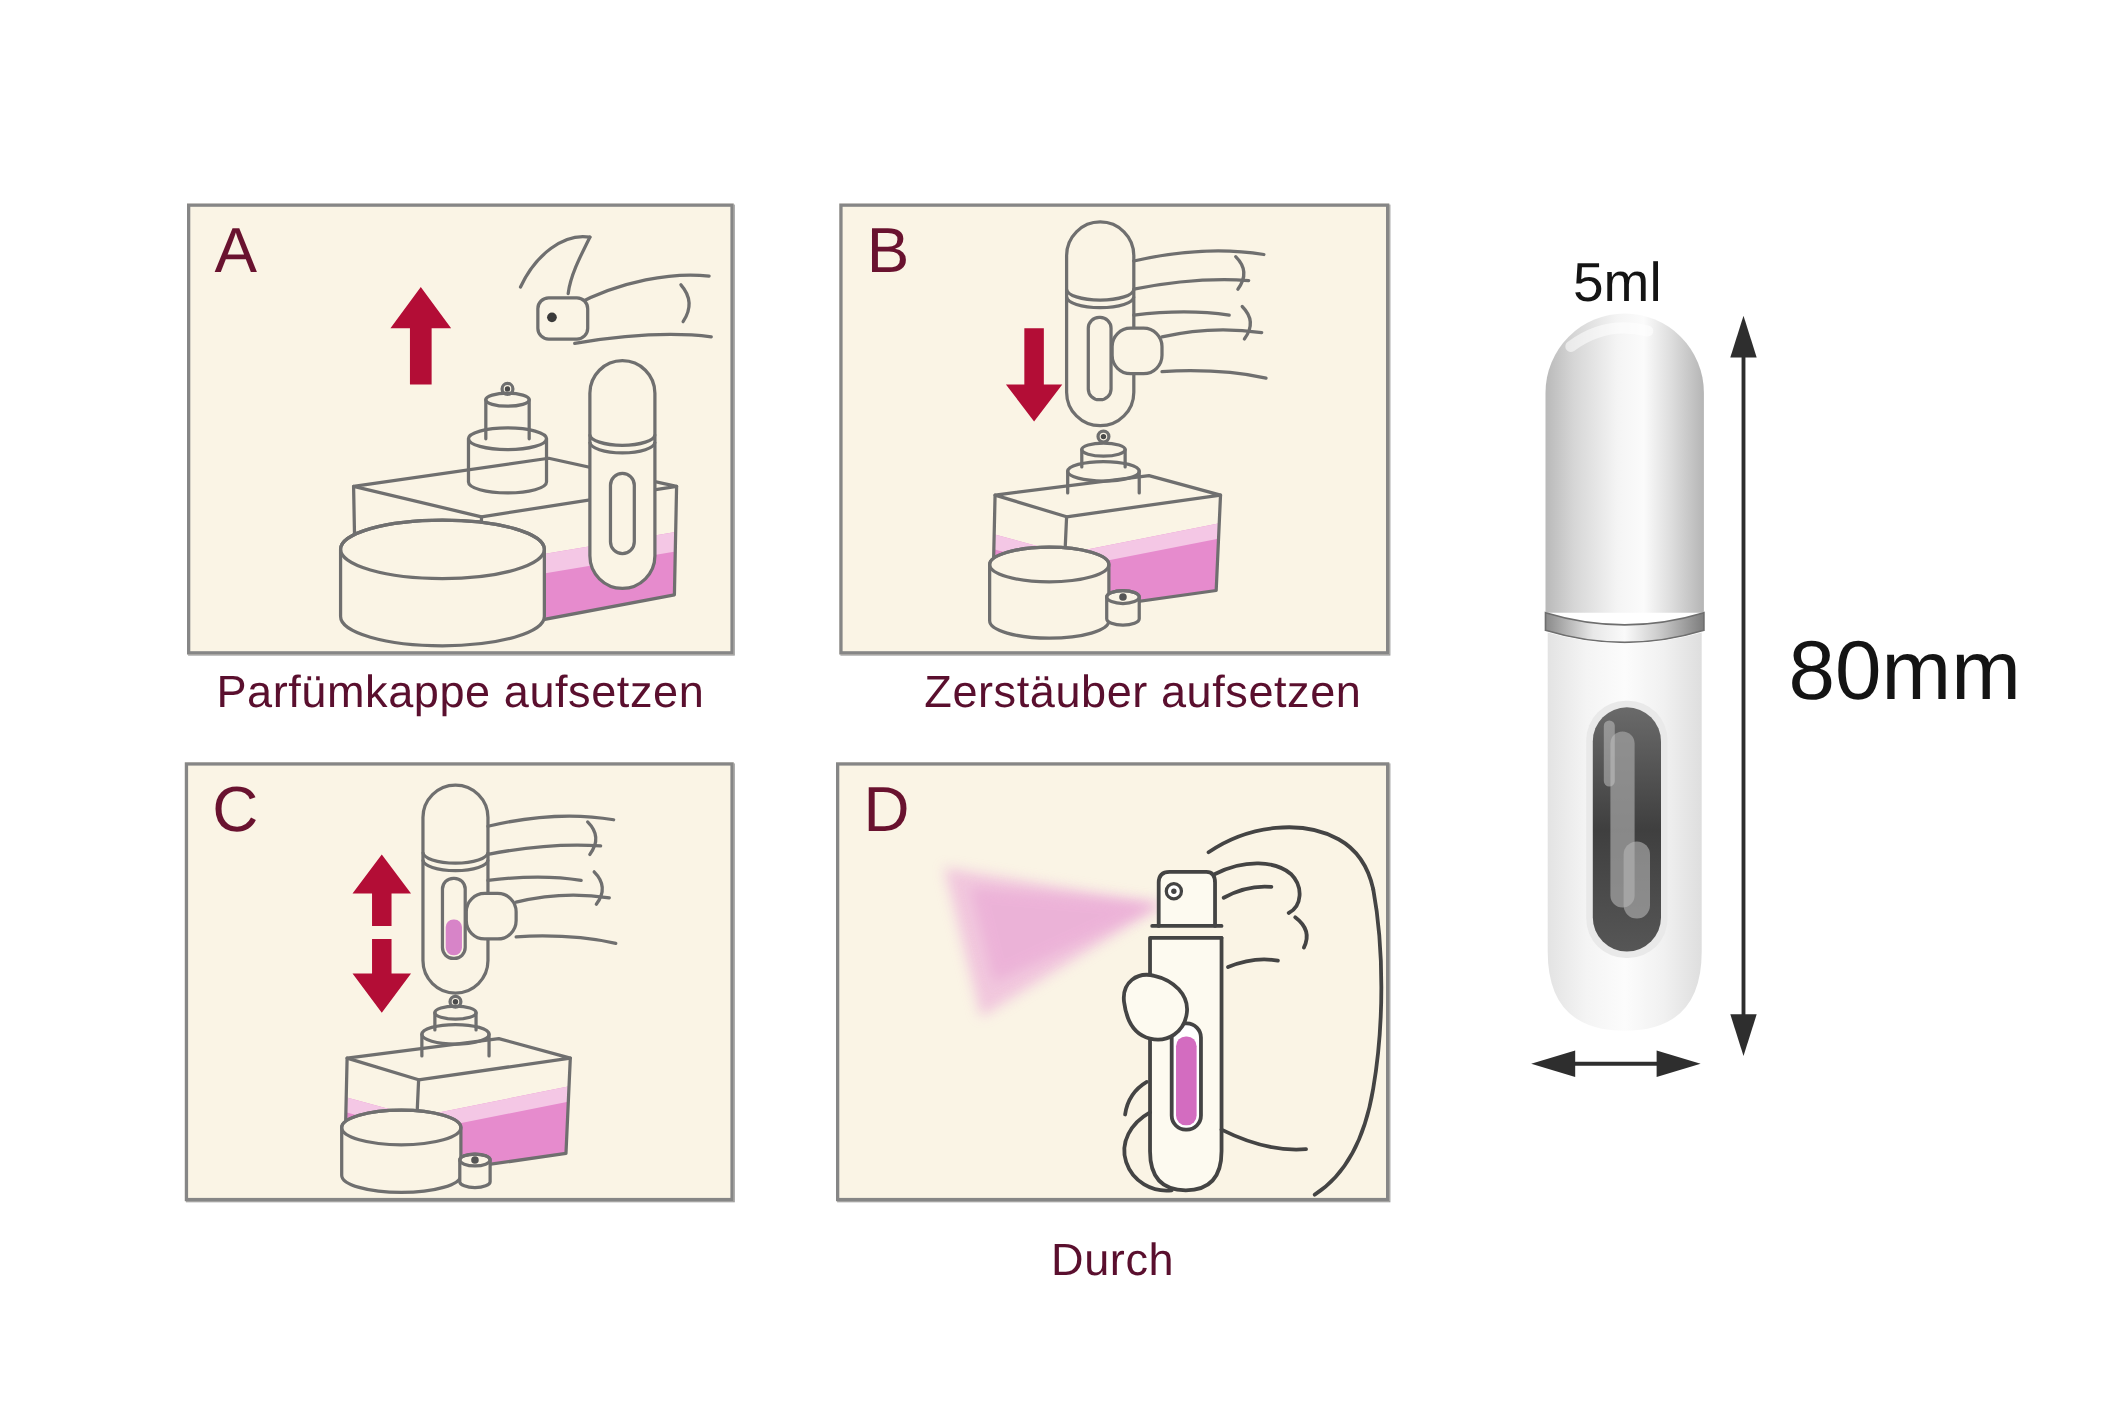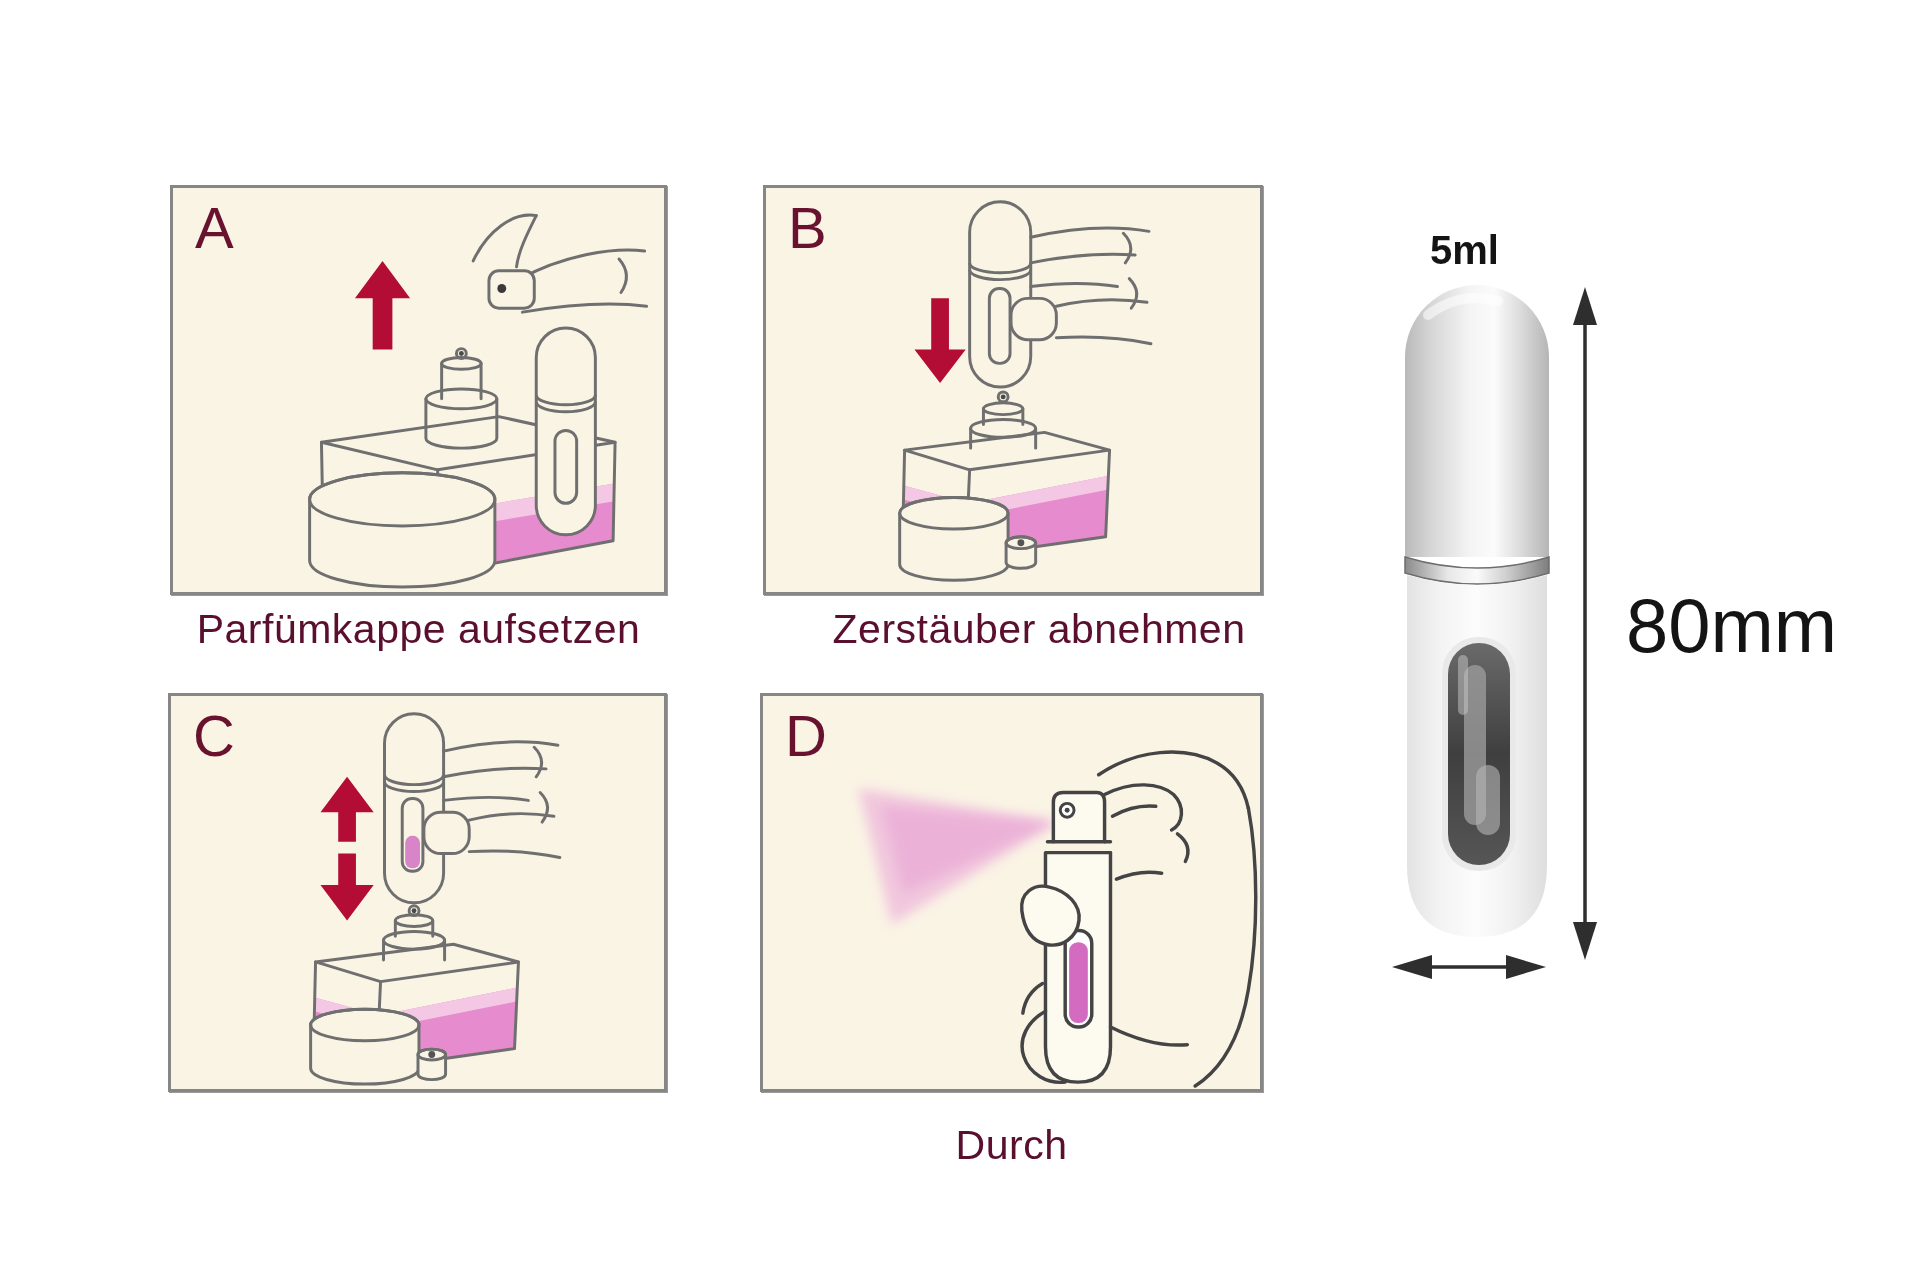--- a/index.html
+++ b/index.html
@@ -5,22 +5,22 @@
   html,body{margin:0;padding:0;background:#ffffff;}
   .canvas{position:relative;width:1920px;height:1280px;background:#ffffff;overflow:hidden;
           font-family:"Liberation Sans", sans-serif;}
   .panel{position:absolute;background:#faf4e5;border:3px solid #868686;box-sizing:border-box;
          box-shadow:1px 1px 0 #9a9a9a;}
   .panel svg{position:absolute;left:0;top:0;width:100%;height:100%;}
   .letter{position:absolute;left:22px;top:8px;font-size:58px;line-height:1.1;font-weight:400;
           color:#69122f;}
   .caption{position:absolute;text-align:center;font-size:41px;color:#5a0f2e;letter-spacing:0.5px;}
   .dim{position:absolute;color:#141414;white-space:nowrap;}
-  .dim.cap{font-size:40px;font-weight:bold;}
-  .dim.big{font-size:76px;margin-top:16px;}
+  .dim.cap{font-size:50px;}
+  .dim.big{font-size:76px;}
   .product-svg{position:absolute;}
 </style>
 </head>
 <body>
 
 <div class="canvas">
 
   <section class="panel" style="left:170px;top:185px;width:497px;height:410px">
     <svg viewBox="0 0 497 410">
 
@@ -121,21 +121,21 @@
         <path d="M368,92 Q382,106 370,122"></path>
         <path d="M294,120 C328,112 358,112 386,116"></path>
         <path d="M294,152 C330,150 362,152 390,158"></path>
       </g>
       <rect x="248" y="112" width="46" height="42" rx="17" fill="#faf4e5" stroke="#6f6f6f" stroke-width="3"></rect>
 
       <path d="M167,112 L185,112 L185,164 L202,164 L176,198 L150,164 L167,164 Z" fill="#b30d36"></path>
     </svg>
     <div class="letter">B</div>
   </section>
-  <div class="caption" style="left:763px;top:606px;width:500px;text-indent:52px">Zerstäuber abnehmen</div>
+  <div class="caption" style="left:763px;top:606px;width:500px;text-indent:52px">Zerstäuber aufsetzen</div>
 
   <section class="panel" style="left:168px;top:693px;width:499px;height:399px">
     <svg viewBox="0 0 499 399">
 
       <g stroke="none">
         <polygon points="145,306 211,324 208,378 144,358" fill="#e68bcd"></polygon>
         <polygon points="211,324 351,296 348,358 208,378" fill="#e68bcd"></polygon>
         <polygon points="145,306 211,324 211,338 145,320" fill="#f4c7e5"></polygon>
         <polygon points="211,324 351,296 351,310 211,338" fill="#f4c7e5"></polygon>
       </g>

